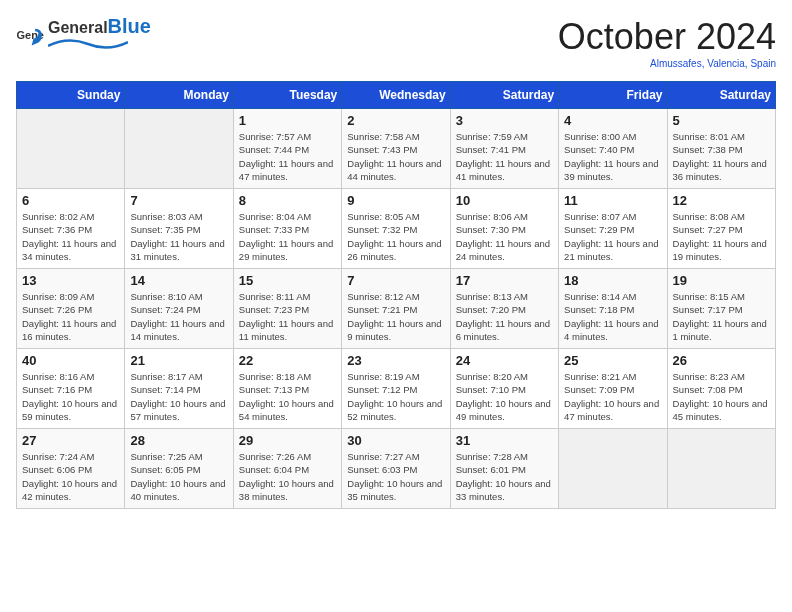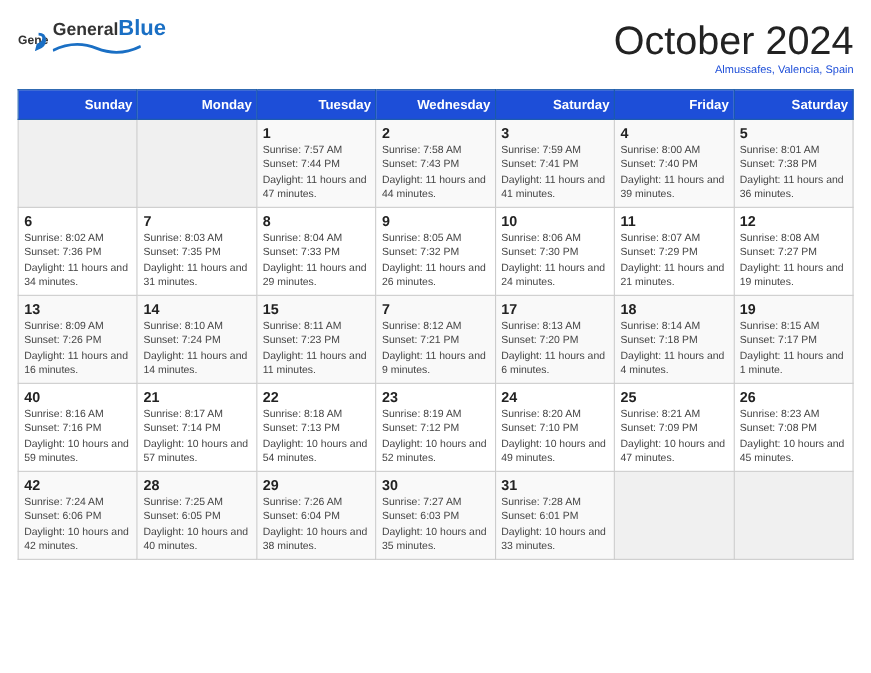--- a/index.html
+++ b/index.html
@@ -227,21 +227,21 @@
           <span class="day-number">25</span>
           <div class="cell-info">Sunrise: 8:21 AM<br>Sunset: 7:09 PM<br>Daylight: 10 hours and 47 minutes.</div>
         </td>
         <td>
           <span class="day-number">26</span>
           <div class="cell-info">Sunrise: 8:23 AM<br>Sunset: 7:08 PM<br>Daylight: 10 hours and 45 minutes.</div>
         </td>
       </tr>
       <tr>
         <td>
-          <span class="day-number">42</span>
+          <span class="day-number">27</span>
           <div class="cell-info">Sunrise: 7:24 AM<br>Sunset: 6:06 PM<br>Daylight: 10 hours and 42 minutes.</div>
         </td>
         <td>
           <span class="day-number">28</span>
           <div class="cell-info">Sunrise: 7:25 AM<br>Sunset: 6:05 PM<br>Daylight: 10 hours and 40 minutes.</div>
         </td>
         <td>
           <span class="day-number">29</span>
           <div class="cell-info">Sunrise: 7:26 AM<br>Sunset: 6:04 PM<br>Daylight: 10 hours and 38 minutes.</div>
         </td>

